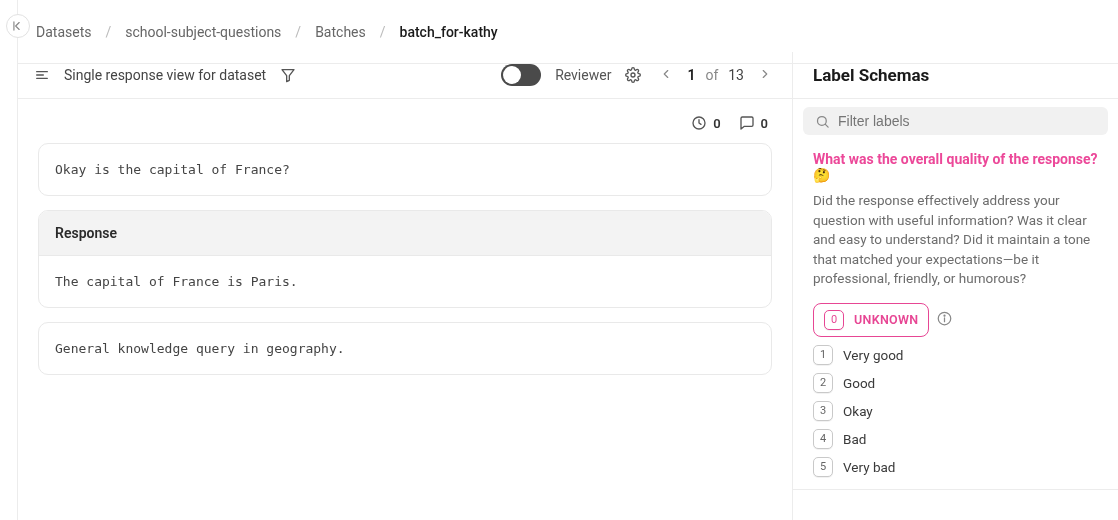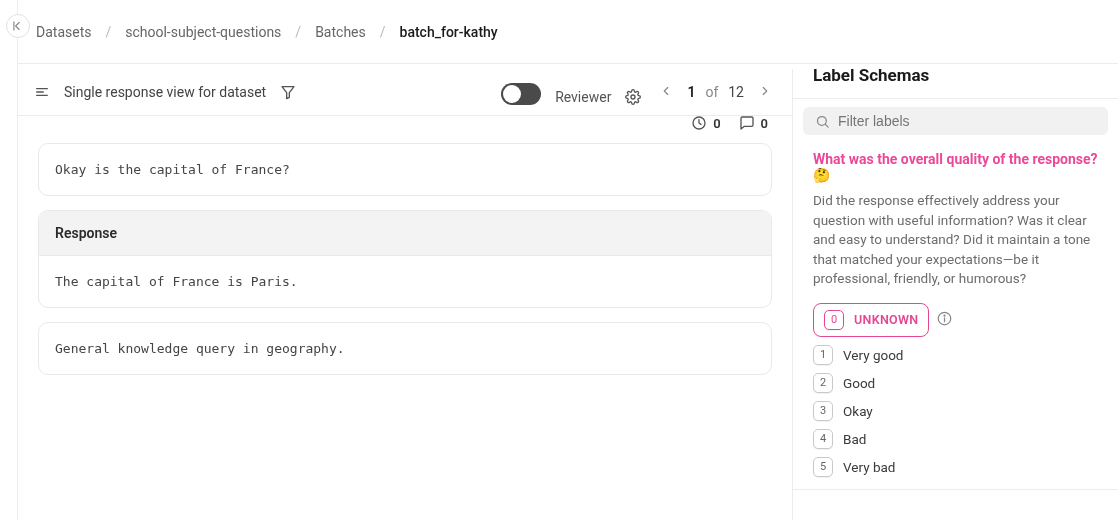--- a/index.html
+++ b/index.html
@@ -46,33 +46,33 @@
     gap: 8px;
     color: #888;
     border-bottom: 1px solid #ececec;
   }
   .crumb-link { color: #666; cursor: pointer; }
   .crumb-sep { color: #bbb; padding: 0 6px; }
   .crumb-current { color: #1a1a1a; font-weight: 500; }
   
   .toolbar {
     position: absolute;
-    left: 18px; top: 69px;
+    left: 18px; top: 52px;
     width: 775px;
     height: 47px;
     border-right: 1px solid #ececec;
     border-bottom: 1px solid #ececec;
     display: flex;
     align-items: center;
     padding: 0 16px;
     gap: 14px;
   }
   .toolbar .left-group { display: flex; align-items: center; gap: 14px; }
   .toolbar .spacer { flex: 1; }
-  .toolbar .right-group { display: flex; align-items: flex-end; gap: 14px; }
+  .toolbar .right-group { display: flex; align-items: center; gap: 14px; }
   .icon-btn { display: inline-flex; align-items: center; justify-content: center; color: #555; cursor: pointer; }
   .view-label { color: #444; }
   .toggle {
     width: 40px; height: 22px;
     background: #4a4a4a;
     border-radius: 11px;
     position: relative;
     cursor: pointer;
   }
   .toggle::after {
@@ -249,21 +249,21 @@
         </svg>
     </span>
     <div class="pager">
       <span class="chev">
         <svg width="14" height="14" viewBox="0 0 24 24" fill="none" stroke="currentColor" stroke-width="2" stroke-linecap="round" stroke-linejoin="round">
             <polyline points="15 18 9 12 15 6"></polyline>
           </svg>
       </span>
       <span class="num">1</span>
       <span class="of">of</span>
-      <span class="total">12</span>
+      <span class="total">13</span>
       <span class="chev">
         <svg width="14" height="14" viewBox="0 0 24 24" fill="none" stroke="currentColor" stroke-width="2" stroke-linecap="round" stroke-linejoin="round">
             <polyline points="9 18 15 12 9 6"></polyline>
           </svg>
       </span>
     </div>
   </div>
 </div>
 
 <div class="main">

